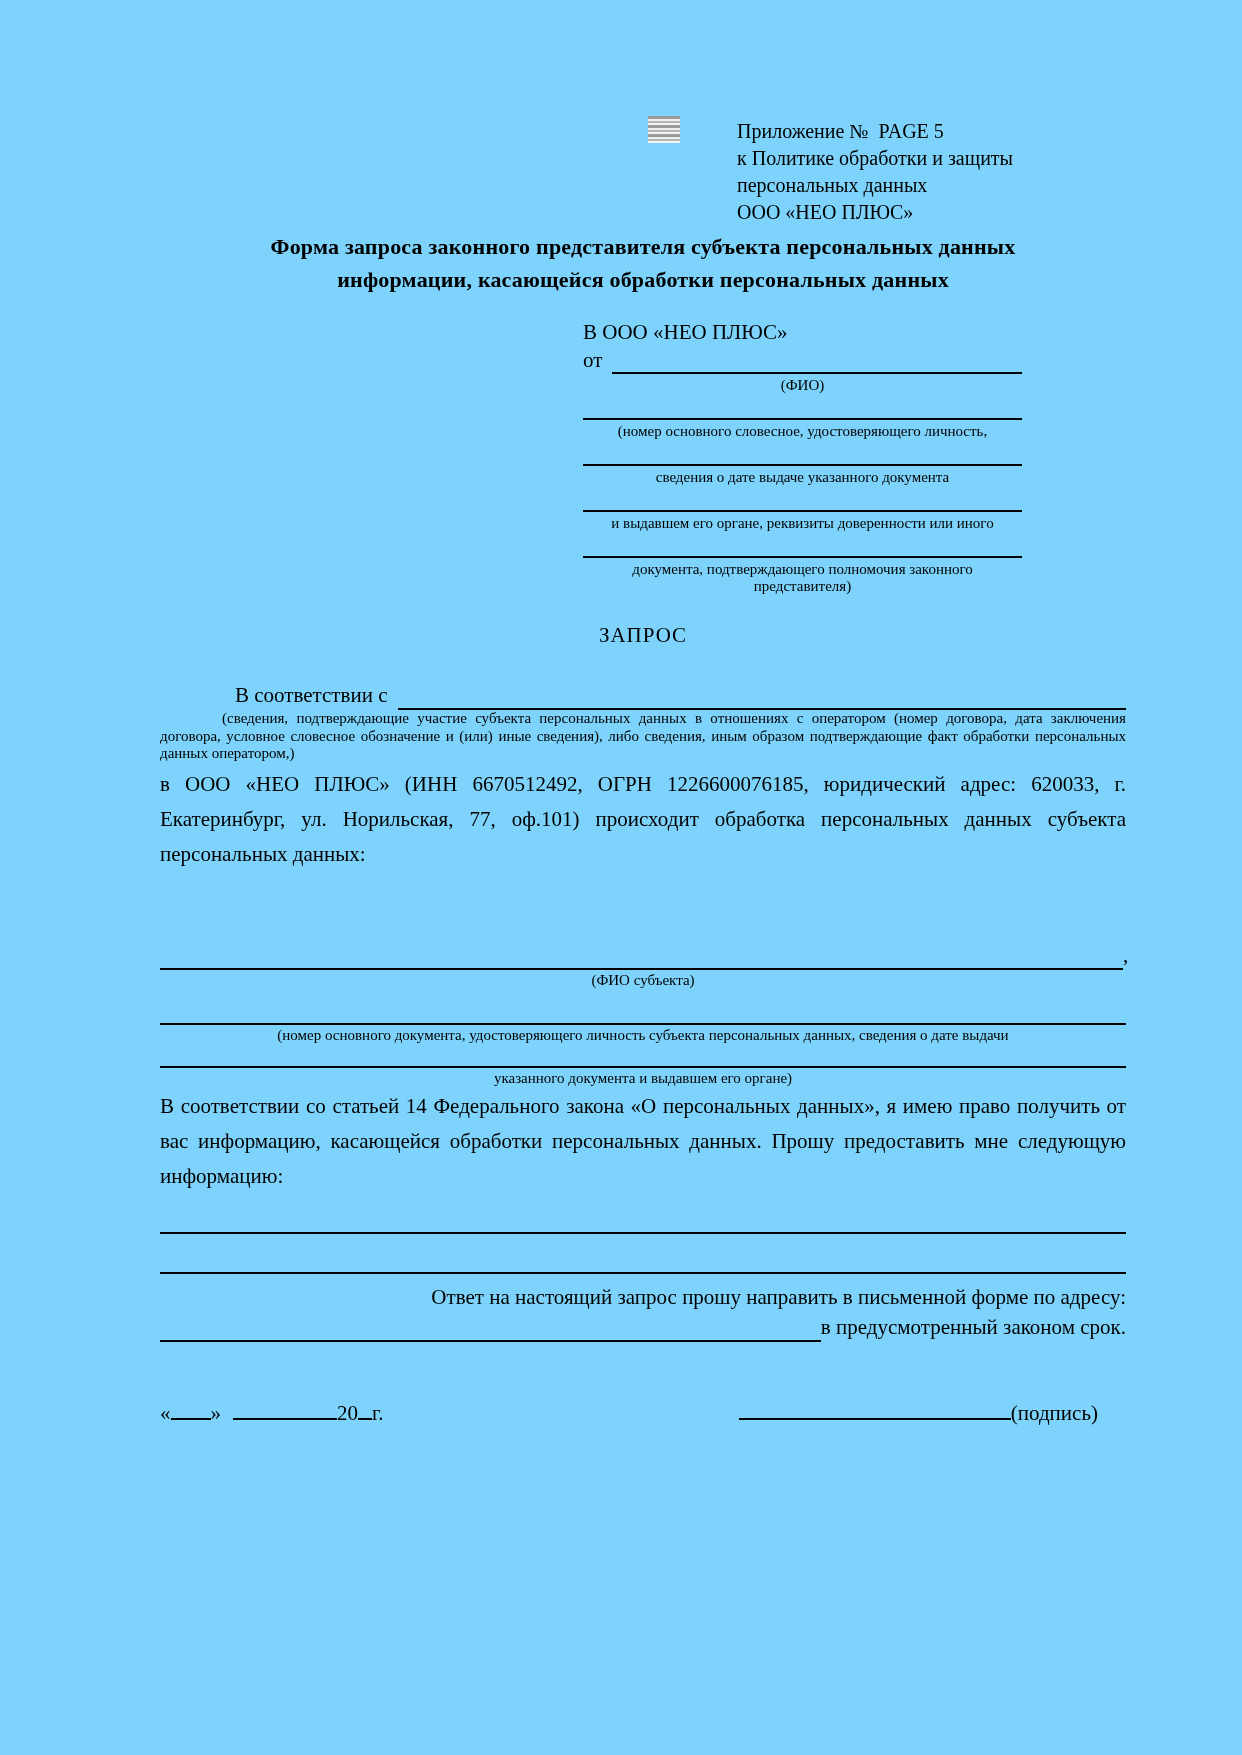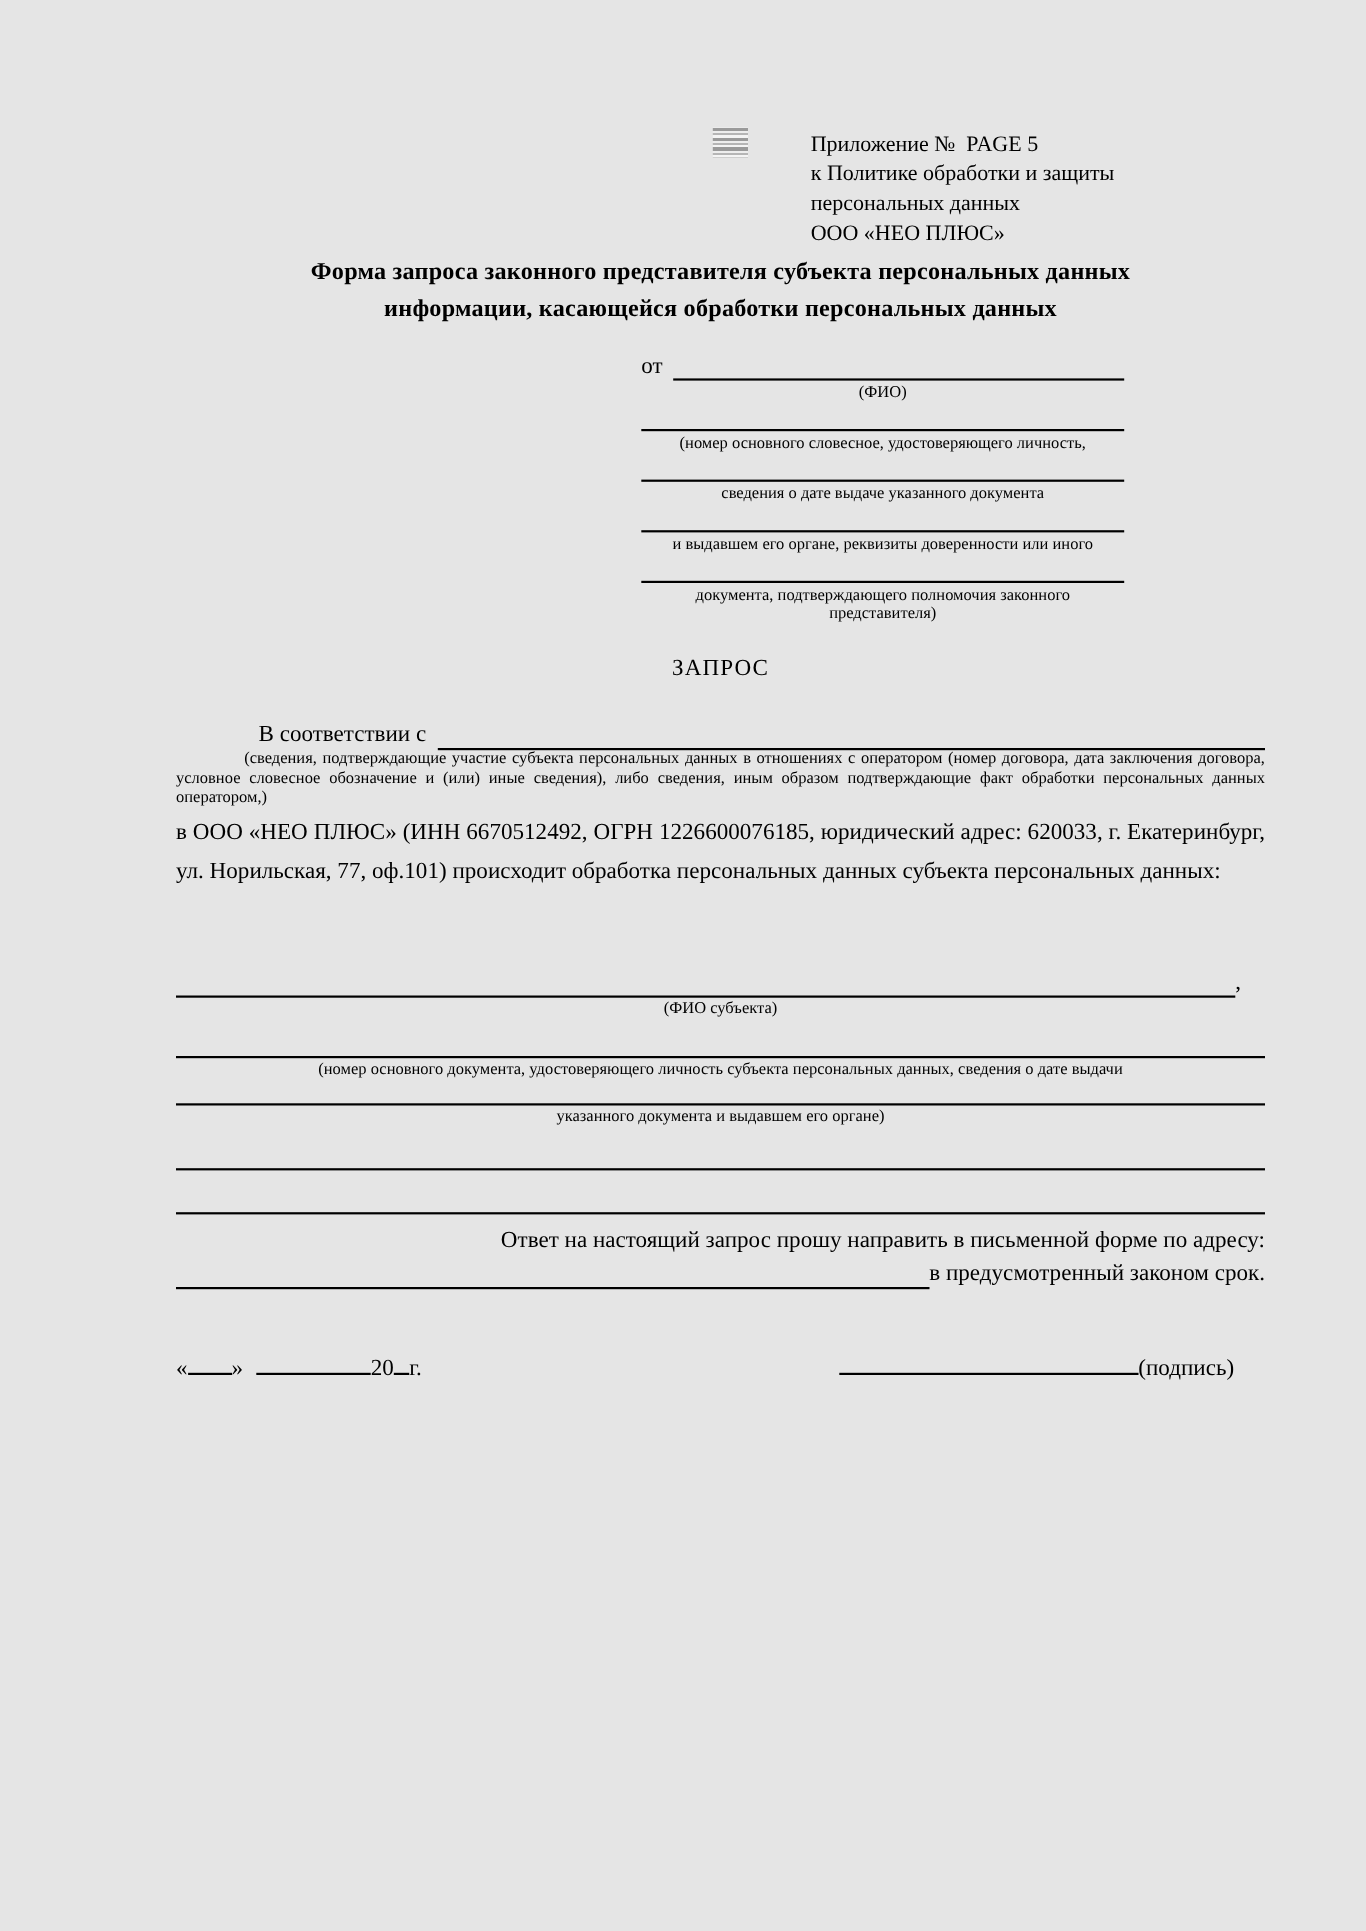--- a/index.html
+++ b/index.html
@@ -1,23 +1,23 @@
 <!DOCTYPE html>
 <html><head>
 <meta charset="utf-8">
 <style>
   html,body{margin:0;padding:0;background:#888;}
   .page{
     position:relative;
     width:1242px;height:1755px;
-    background:#e5e5e5;
+    background:#7dd3fc;
     font-family:"Liberation Serif", serif;
     color:#000;
     box-sizing:border-box;
-    padding:96px 92px 0 160px;
+    padding:96px 116px 0 160px;
     overflow:hidden;
   }
   .hdr{position:relative;min-height:134px;}
   .icon-img{
     position:absolute;left:488px;top:20px;width:32px;height:27px;
     background:repeating-linear-gradient(180deg,#9a9a9a 0 3px,#ededed 3px 5px,#b5b5b5 5px 7px,#f4f4f4 7px 9px);
   }
   .hdr-text{margin-left:577px;padding-top:22px;font-size:20px;line-height:27px;}
   .pre{white-space:pre-wrap;}
   .title{text-align:center;font-weight:bold;font-size:22px;line-height:33px;letter-spacing:.2px;}
@@ -64,20 +64,21 @@
       <div>ООО «НЕО ПЛЮС»</div>
     </div>
   </div>
 
   <div class="title">
     <div>Форма запроса законного представителя субъекта персональных данных</div>
     <div>информации, касающейся обработки персональных данных</div>
   </div>
 
   <div class="addr">
+    <div class="to">В ООО «НЕО ПЛЮС»</div>
     <div class="from-row">
       <span class="lbl">от</span>
       <span class="fill"></span>
     </div>
     <div class="cap">(ФИО)</div>
 
     <div class="uline"></div>
     <div class="cap">(номер основного словесное, удостоверяющего личность,</div>
 
     <div class="uline"></div>
@@ -105,20 +106,21 @@
     <span>,</span>
   </div>
   <div class="cap-main">(ФИО субъекта)</div>
 
   <div class="uline2 gap14"></div>
   <div class="cap-main">(номер основного документа, удостоверяющего личность субъекта персональных данных, сведения о дате выдачи</div>
 
   <div class="uline2" style="margin-top:2px;"></div>
   <div class="cap-main">указанного документа и выдавшем его органе)</div>
 
+  <div class="para" style="margin-top:2px;">В соответствии со статьей 14 Федерального закона «О персональных данных», я имею право получить от вас информацию, касающейся обработки персональных данных. Прошу предоставить мне следующую информацию:</div>
 
   <div class="uline2 gap18"></div>
   <div class="uline2 gap18"></div>
 
   <div class="reply1">Ответ на настоящий запрос прошу направить в письменной форме по адресу:</div>
   <div class="reply2">
     <span class="fill"></span>
     <span class="term">в предусмотренный законом срок.</span>
   </div>
 

